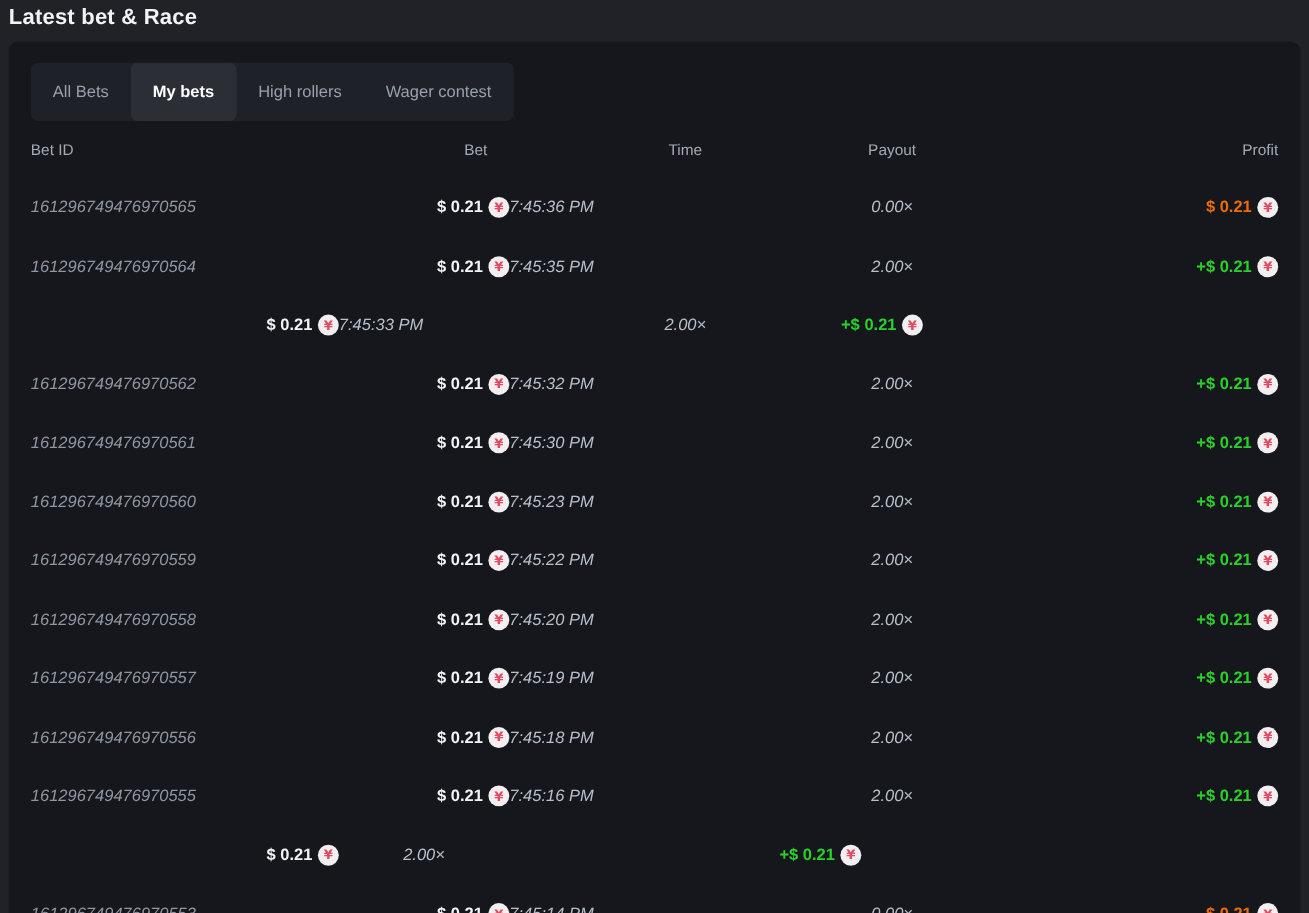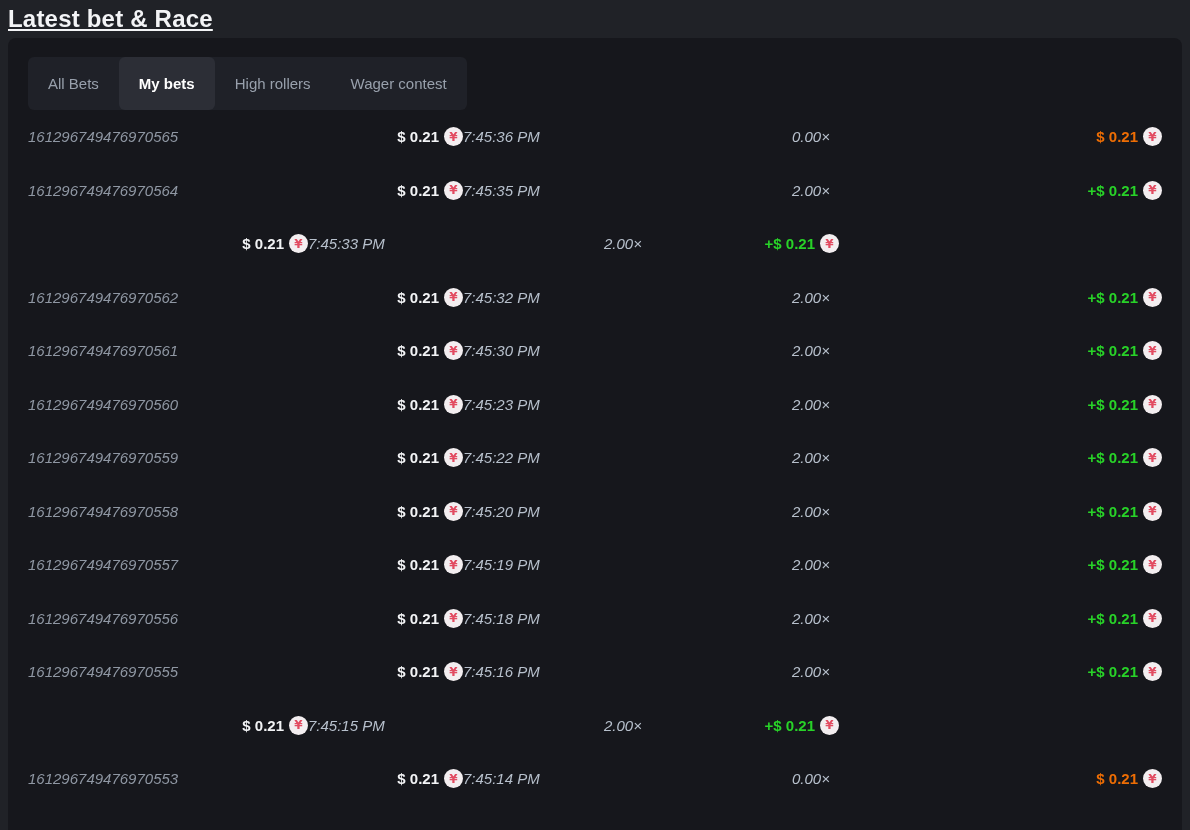--- a/index.html
+++ b/index.html
@@ -21,23 +21,22 @@
   *{box-sizing:border-box;}
   html,body{margin:0;padding:0;}
   body{
     width:1190px;height:830px;overflow:hidden;
     background:var(--page-bg);
     font-family:"Liberation Sans","DejaVu Sans",sans-serif;
     -webkit-font-smoothing:antialiased;
   }
   .page-header{padding:5px 0 0 8px;height:38px;}
   .page-title{
-    margin:0;font-size:24px;font-weight:600;color:var(--heading);
+    margin:0;font-size:20px;font-weight:600;color:var(--heading);
     letter-spacing:.2px;
-    text-decoration:underline;
   }
   .card{
     margin:0 8px;height:792px;
     background:var(--card-bg);
     border-radius:8px 8px 0 0;
     padding:19px 20px 0 20px;
     overflow:hidden;
   }
   
   .tabs{
@@ -93,20 +92,27 @@
   <h1 class="page-title">Latest bet &amp; Race</h1>
 </div>
 
 <div class="card">
   <div class="tabs" id="tabs">
       <button class="tab">All Bets</button>
       <button class="tab active">My bets</button>
       <button class="tab">High rollers</button>
       <button class="tab">Wager contest</button>
     </div>
+  <div class="trow thead" id="thead">
+      <div class="hcell h0">Bet ID</div>
+      <div class="hcell h1">Bet</div>
+      <div class="hcell h2">Time</div>
+      <div class="hcell h3">Payout</div>
+      <div class="hcell h4">Profit</div>
+    </div>
   <div id="tbody">
       <div class="trow row">
         <div class="cell c-id">161296749476970565</div>
         <div class="cell c-bet">
           <span>$ 0.21</span>
           <span class="coin">¥</span>
         </div>
         <div class="cell c-time">7:45:36 PM</div>
         <div class="cell c-payout">0.00×</div>
         <div class="cell c-profit loss">
@@ -241,21 +247,20 @@
         <div class="cell c-profit win">
           <span>+$ 0.21</span>
           <span class="coin">¥</span>
         </div>
       </div>
       <div class="trow row">
         <div class="cell c-bet">
           <span>$ 0.21</span>
           <span class="coin">¥</span>
         </div>
-        <div class="cell c-time">7:45:15 PM</div>
         <div class="cell c-payout">2.00×</div>
         <div class="cell c-profit win">
           <span>+$ 0.21</span>
           <span class="coin">¥</span>
         </div>
       </div>
       <div class="trow row">
         <div class="cell c-id">161296749476970553</div>
         <div class="cell c-bet">
           <span>$ 0.21</span>

